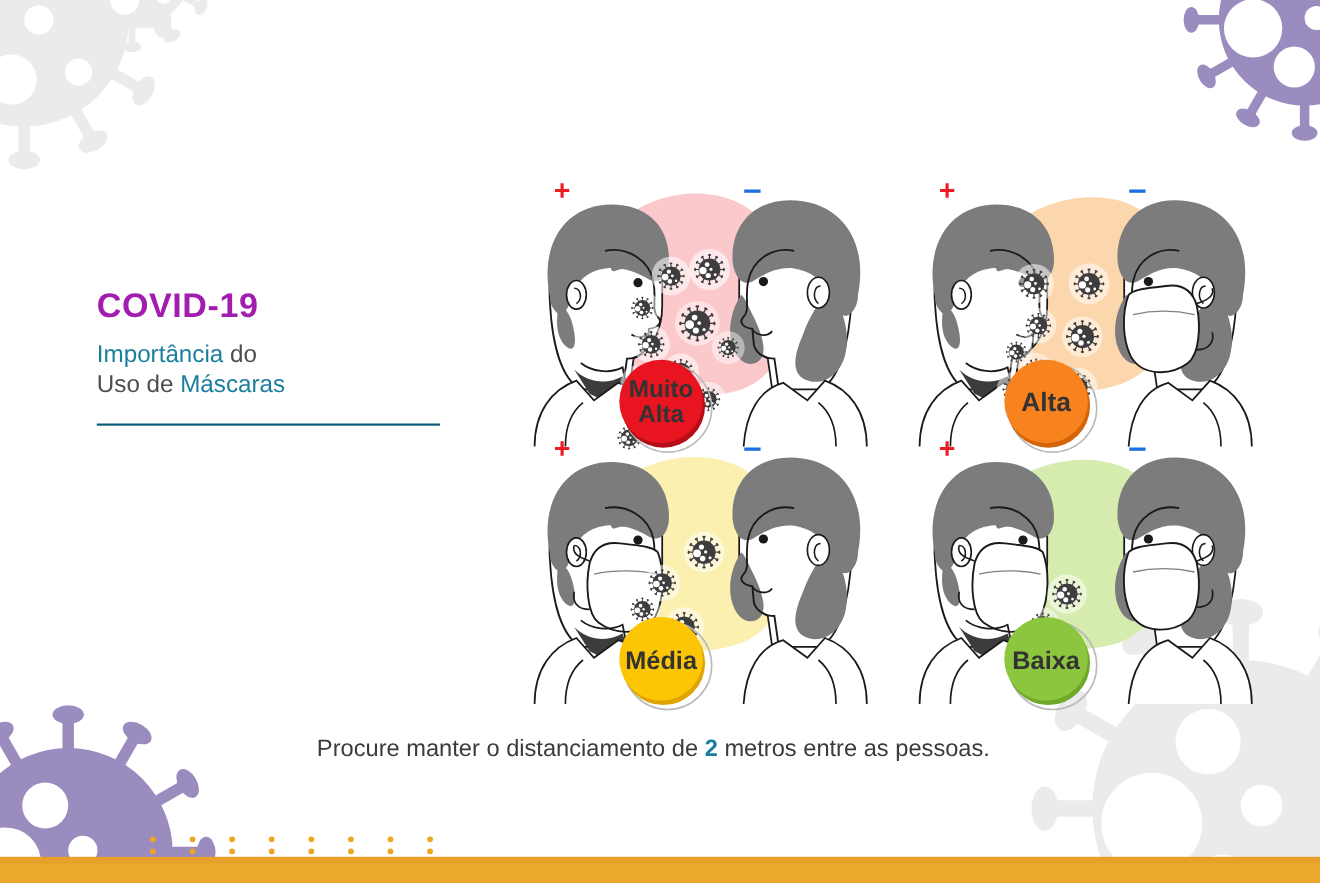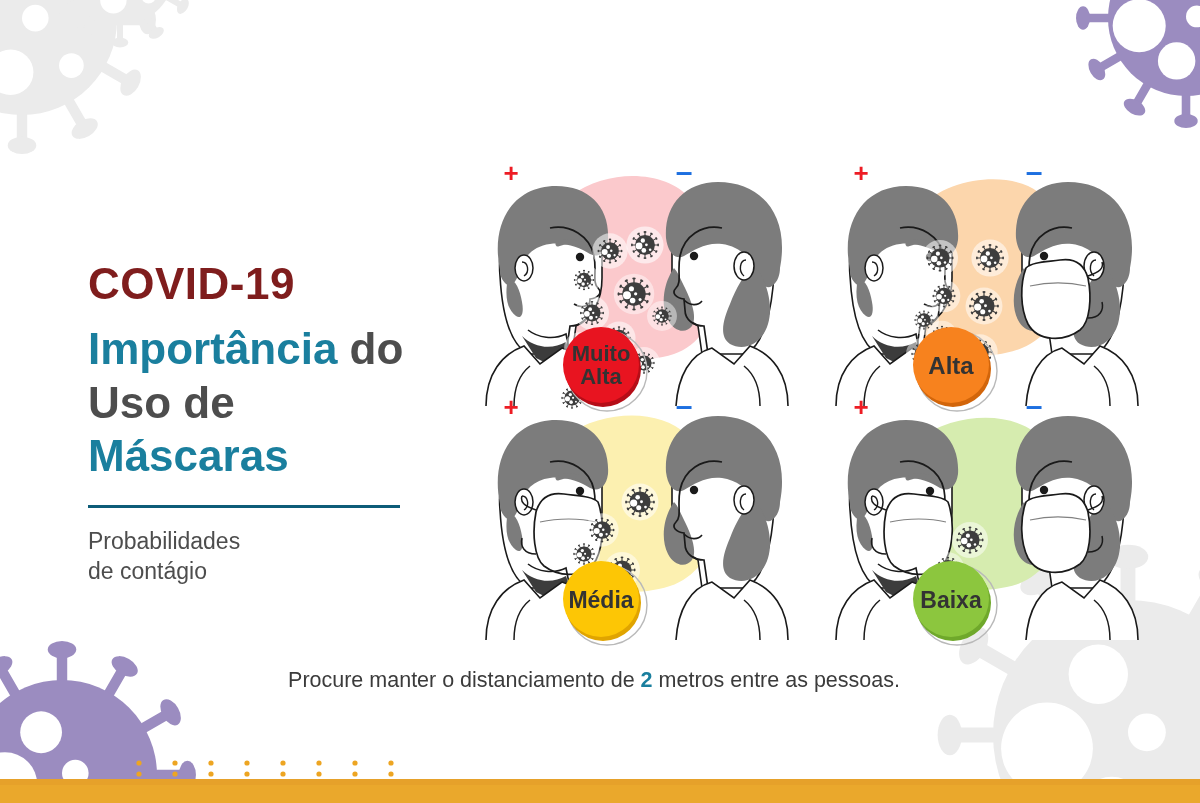--- a/index.html
+++ b/index.html
@@ -10,24 +10,24 @@
     position:relative;
   }
   #stage{position:absolute;left:0;top:0;width:1200px;height:803px;overflow:hidden;background:#fff;}
 
   
   .bg-layer{position:absolute;left:0;top:0;width:1200px;height:803px;pointer-events:none;}
 
   
   .title-block{position:absolute;left:88px;top:262px;width:340px;}
   .t-covid{
-    font-size:44px;font-weight:bold;color:#7f1d1d;letter-spacing:0.5px;
+    font-size:31px;font-weight:bold;color:#a21caf;letter-spacing:0.5px;
     line-height:1;margin:0 0 16px 0;font-family:"Liberation Sans", sans-serif;
   }
-  .t-sub{font-size:44px;line-height:1.22;color:#4d4d4d;margin:0;font-weight:700;}
+  .t-sub{font-size:22px;line-height:1.22;color:#4d4d4d;margin:0;font-weight:400;}
   .t-accent{color:#1a7f9e;}
   .t-rule{width:312px;height:2.5px;background:#0d5c78;margin:22px 0 18px 0;}
   .t-note{font-size:23px;line-height:1.33;color:#4d4d4d;margin:0;}
 
   
   .panels{position:absolute;left:462px;top:158px;width:700px;height:500px;}
   .panel{position:absolute;width:350px;height:248px;}
   .p1{left:0;top:0;}
   .p2{left:350px;top:0;}
   .p3{left:0;top:234px;}
@@ -144,24 +144,20 @@
     </g>
   </svg>
 
   <div class="title-block">
     <div class="t-covid">COVID-19</div>
     <div class="t-sub">
       <span class="t-accent">Importância</span><span> do</span><br>
       <span>Uso de </span><span class="t-accent">Máscaras</span>
     </div>
     <div class="t-rule"></div>
-    <div class="t-note">
-      <span>Probabilidades</span><br>
-      <span>de contágio</span>
-    </div>
   </div>
 
   <div class="panels">
 
     <div class="panel p1">
       <svg viewBox="0 0 350 248">
 
         <path fill="#fbc9cc" d="M108 38 C150 8 205 14 228 40 C252 66 246 98 252 126 C258 156 240 186 212 196 C182 206 150 200 126 204 C104 208 92 190 96 162 C100 136 86 110 90 82 C93 58 96 46 108 38 Z"></path>
 
         <text class="sign" x="49" y="24" font-size="26" fill="#ed1c24" text-anchor="middle">+</text>

